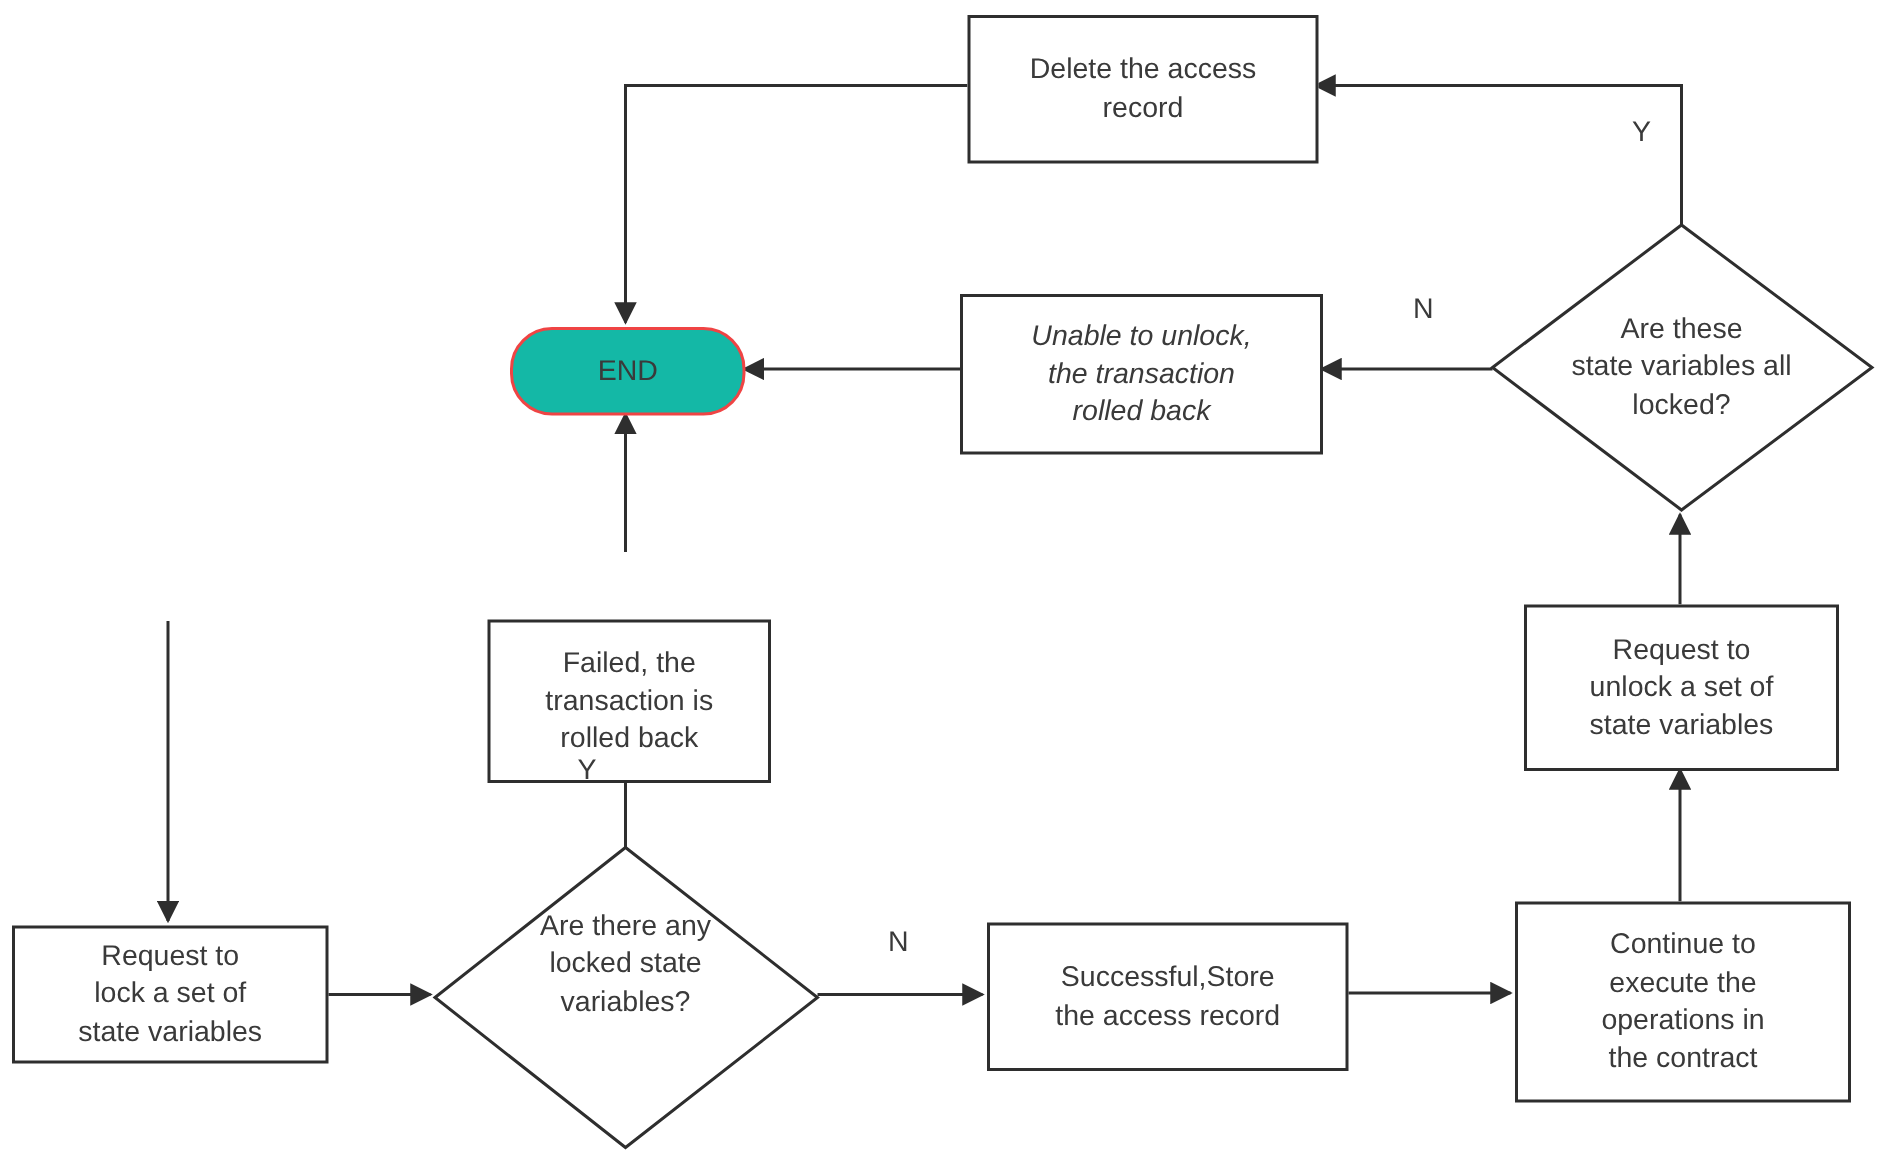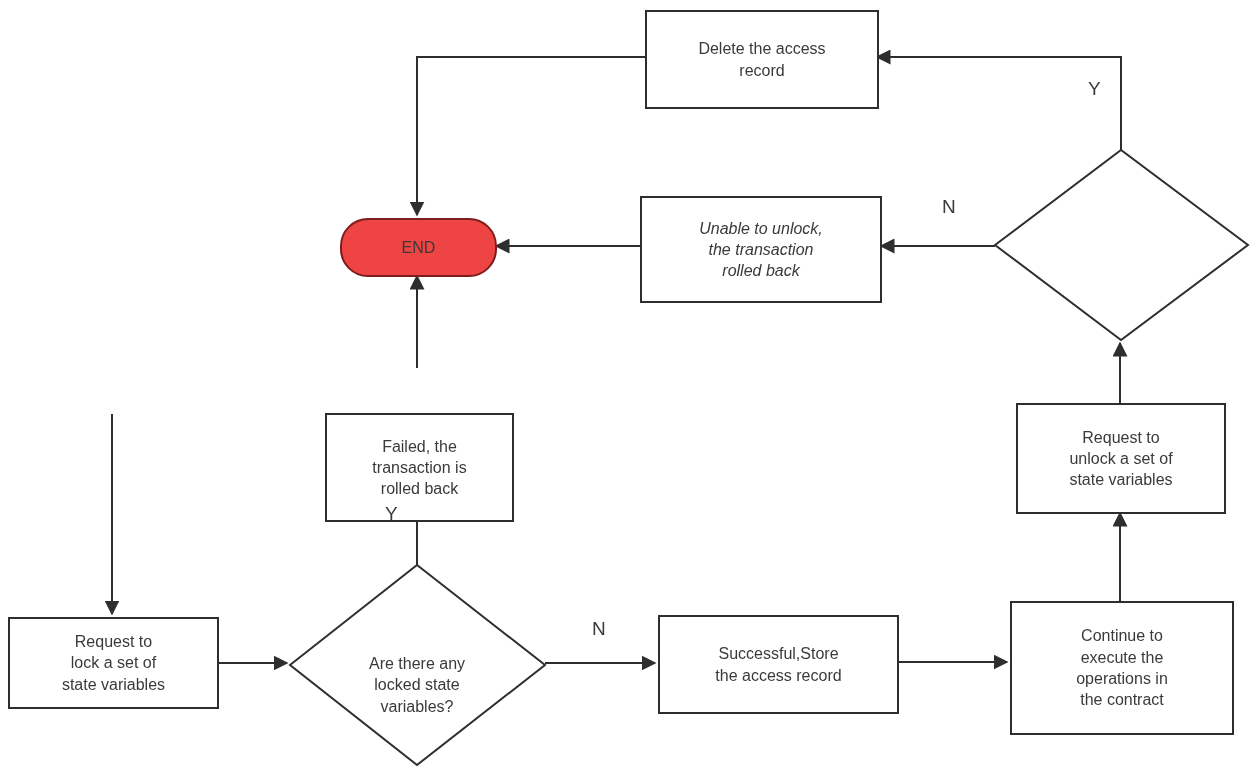--- a/index.html
+++ b/index.html
@@ -1,25 +1,25 @@
 <!DOCTYPE html>
 <html><head>
 <meta charset="utf-8">
 <style>
   html, body { margin:0; padding:0; background:#ffffff; }
   body { font-family:"Liberation Sans", sans-serif; }
   .canvas { position:relative; width:1255px; height:769px; background:#ffffff; overflow:hidden; }
   .edges { position:absolute; left:0; top:0; }
   .node {
     position:absolute; display:flex; align-items:center; justify-content:center;
-    text-align:center; color:#3a3a3a; font-size:16px; line-height:1.33;
+    text-align:center; color:#3a3a3a; font-size:19px; line-height:1.33;
     white-space:pre-line;
   }
   .rect { background:#ffffff; border:2px solid #2e2e2e; }
-  .pill { background:#ef4444; border:2px solid #7f1d1d; border-radius:28px; }
+  .pill { background:#14b8a6; border:2px solid #ef4444; border-radius:28px; }
   .diamond-label { background:transparent; }
   .edge-label { position:absolute; color:#3a3a3a; font-size:19px; }
 </style>
 </head>
 <body>
 
 <div class="canvas">
 
   <svg class="edges" width="1255" height="769" viewBox="0 0 1255 769">
     <defs>
@@ -47,21 +47,21 @@
       <polyline points="1121,150 1121,57 877,57" marker-end="url(#arrow)"></polyline>
       <polyline points="645,57 417,57 417,215" marker-end="url(#arrow)"></polyline>
     </g>
   </svg>
 
 
   <div class="node rect" style="left:8px; top:617px; width:207px; height:88px;">Request to
 lock a set of
 state variables</div>
 
-  <div class="node diamond-label" style="left:317px; top:627px; width:200px; height:116px;">Are there any
+  <div class="node diamond-label" style="left:317px; top:585px; width:200px; height:116px;">Are there any
 locked state
 variables?</div>
 
   <div class="node rect" style="left:325px; top:368px; width:185px; height:105px;margin-top:45px;">Failed, the
 transaction is
 rolled back</div>
 
   <div class="node pill" style="left:340px; top:218px; width:153px; height:55px;">END</div>
 
   <div class="node rect" style="left:658px; top:615px; width:237px; height:95px;">Successful,Store
@@ -69,20 +69,23 @@
 
   <div class="node rect" style="left:1010px; top:601px; width:220px; height:130px;">Continue to
 execute the
 operations in
 the contract</div>
 
   <div class="node rect" style="left:1016px; top:403px; width:206px; height:107px;">Request to
 unlock a set of
 state variables</div>
 
+  <div class="node diamond-label" style="left:1009px; top:190px; width:224px; height:110px;">Are these
+state variables all
+locked?</div>
 
   <div class="node rect" style="left:640px; top:196px; width:238px; height:103px;font-style:italic;">Unable to unlock,
 the transaction
 rolled back</div>
 
   <div class="node rect" style="left:645px; top:10px; width:230px; height:95px;">Delete the access
 record</div>
 
   <div class="edge-label" style="left:385px; top:503px;">Y</div>
   <div class="edge-label" style="left:592px; top:618px;">N</div>

